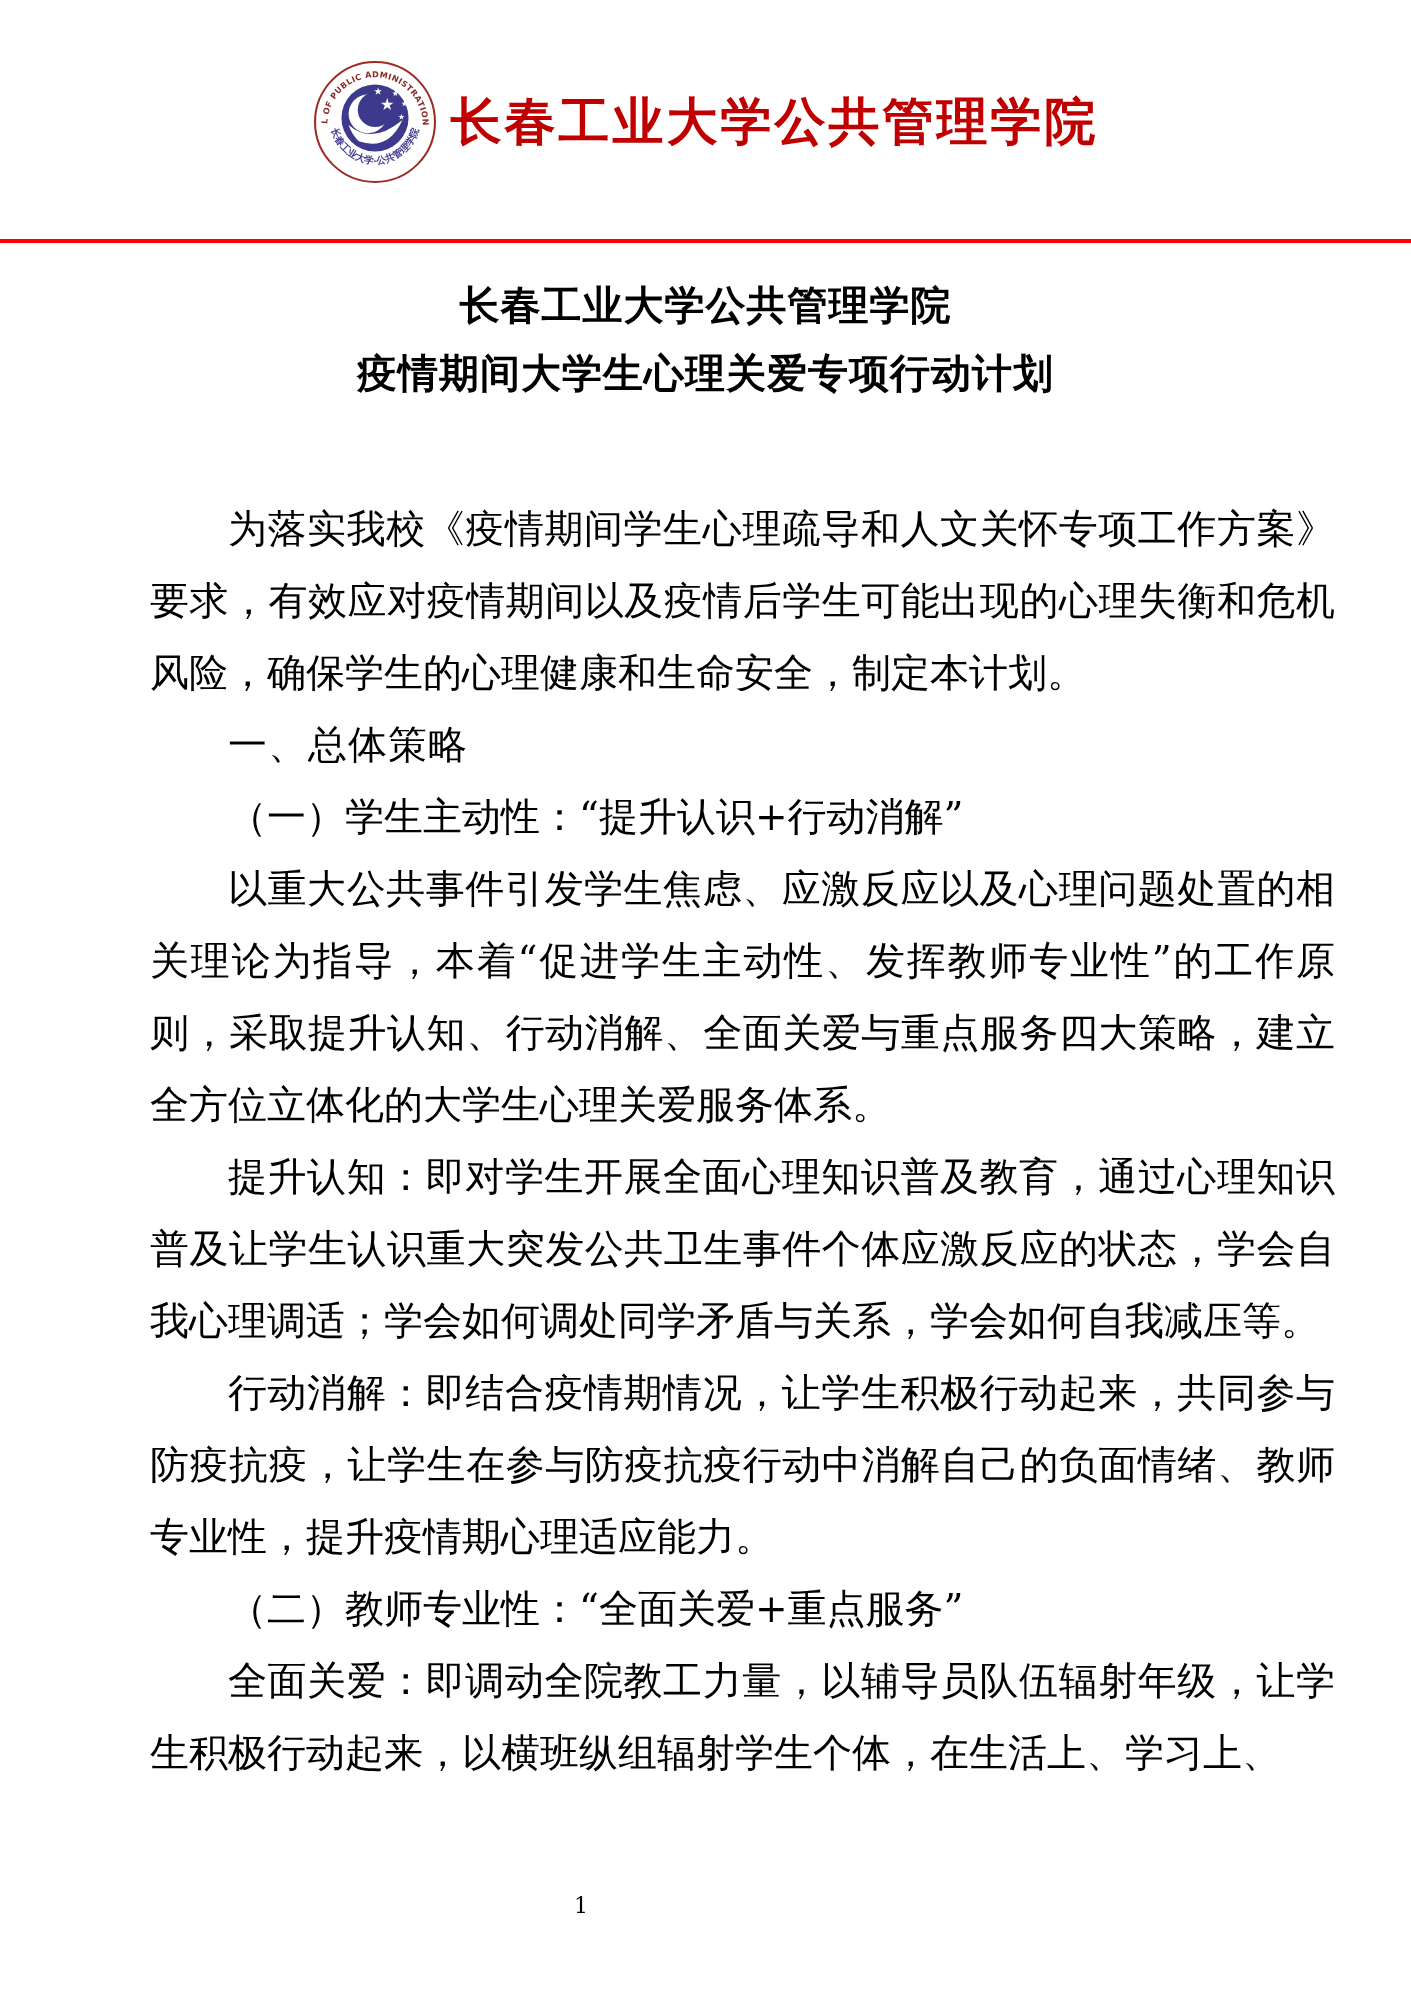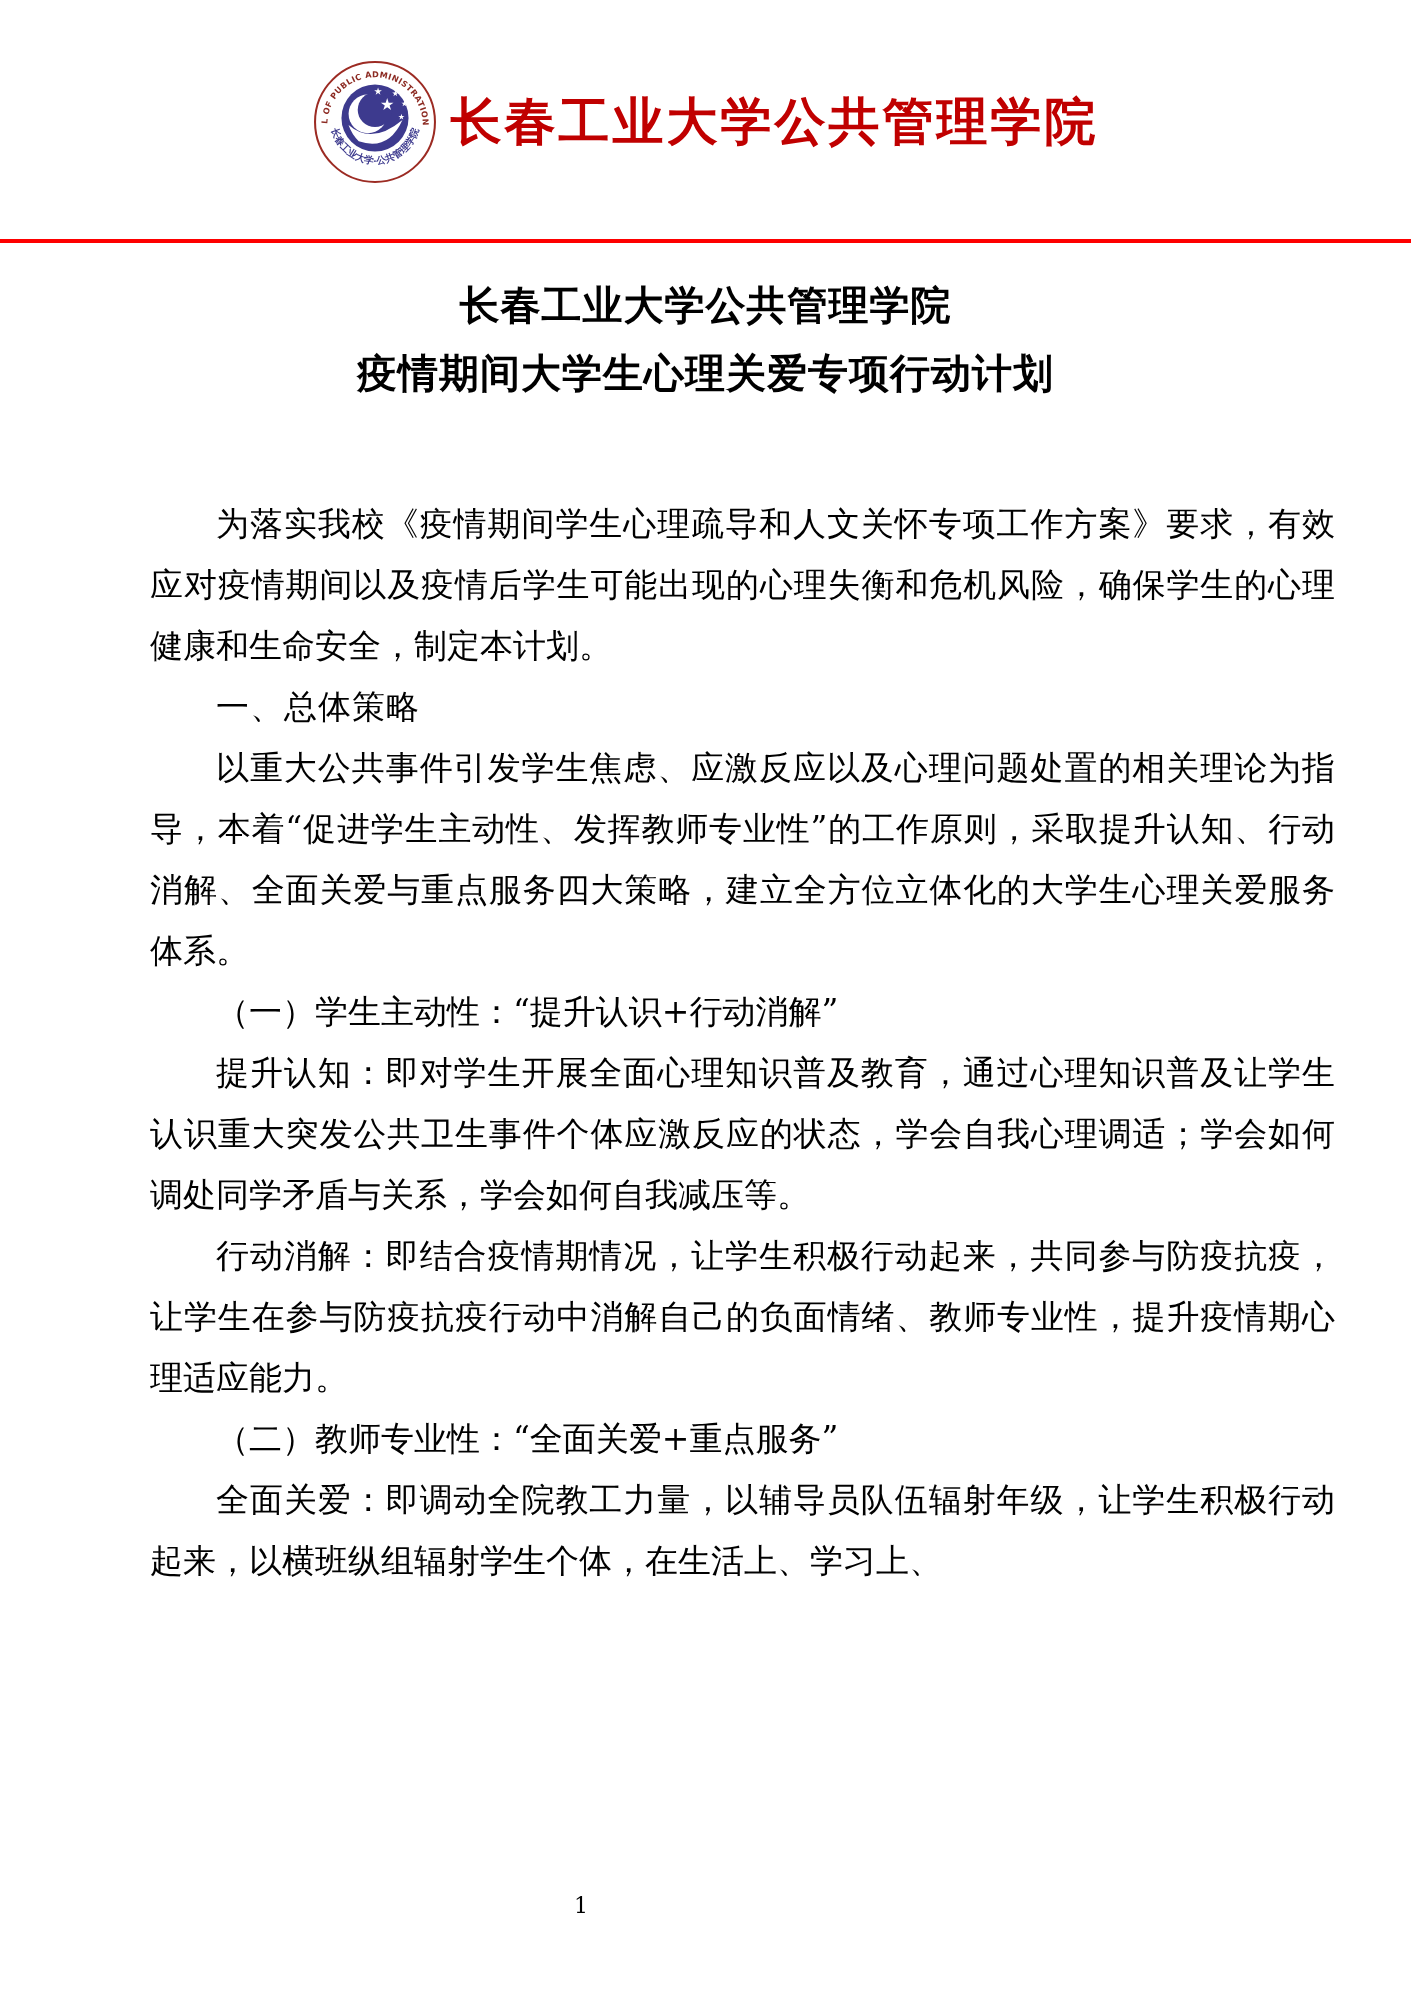--- a/index.html
+++ b/index.html
@@ -42,22 +42,22 @@
     font-family: "DejaVu Sans", sans-serif;
     font-weight: 700;
     color: #000;
   }
   .title-line1 { margin-top: 38px; font-size: 40px; line-height: 48px; letter-spacing: 1px; }
   .title-line2 { margin-top: 20px; font-size: 40px; line-height: 48px; letter-spacing: 1px; }
   
   .content {
     margin-top: 96px;
     padding: 0 76px 0 150px;
-    font-size: 33px;
-    line-height: 61px;
+    font-size: 39px;
+    line-height: 72px;
     text-align: justify;
     text-justify: inter-character;
   }
   .para { margin: 0; text-indent: 2em; }
   .section-heading {
     margin: 0;
     text-indent: 2em;
     font-weight: 400;
     letter-spacing: 1px;
   }
@@ -107,22 +107,22 @@
   <div class="rule"></div>
 
   <div class="titles">
     <div class="title-line1">长春工业大学公共管理学院</div>
     <div class="title-line2">疫情期间大学生心理关爱专项行动计划</div>
   </div>
 
   <div class="content">
     <p class="para">为落实我校《疫情期间学生心理疏导和人文关怀专项工作方案》要求，有效应对疫情期间以及疫情后学生可能出现的心理失衡和危机风险，确保学生的心理健康和生命安全，制定本计划。</p>
     <p class="section-heading">一、总体策略</p>
+    <p class="para">（一）学生主动性：“提升认识+行动消解”</p>
     <p class="para">以重大公共事件引发学生焦虑、应激反应以及心理问题处置的相关理论为指导，本着“促进学生主动性、发挥教师专业性”的工作原则，采取提升认知、行动消解、全面关爱与重点服务四大策略，建立全方位立体化的大学生心理关爱服务体系。</p>
-    <p class="para">（一）学生主动性：“提升认识+行动消解”</p>
     <p class="para">提升认知：即对学生开展全面心理知识普及教育，通过心理知识普及让学生认识重大突发公共卫生事件个体应激反应的状态，学会自我心理调适；学会如何调处同学矛盾与关系，学会如何自我减压等。</p>
     <p class="para">行动消解：即结合疫情期情况，让学生积极行动起来，共同参与防疫抗疫，让学生在参与防疫抗疫行动中消解自己的负面情绪、教师专业性，提升疫情期心理适应能力。</p>
     <p class="para">（二）教师专业性：“全面关爱+重点服务”</p>
     <p class="para">全面关爱：即调动全院教工力量，以辅导员队伍辐射年级，让学生积极行动起来，以横班纵组辐射学生个体，在生活上、学习上、</p>
   </div>
 
   <div class="page-number">1</div>
 
 </div>
 

